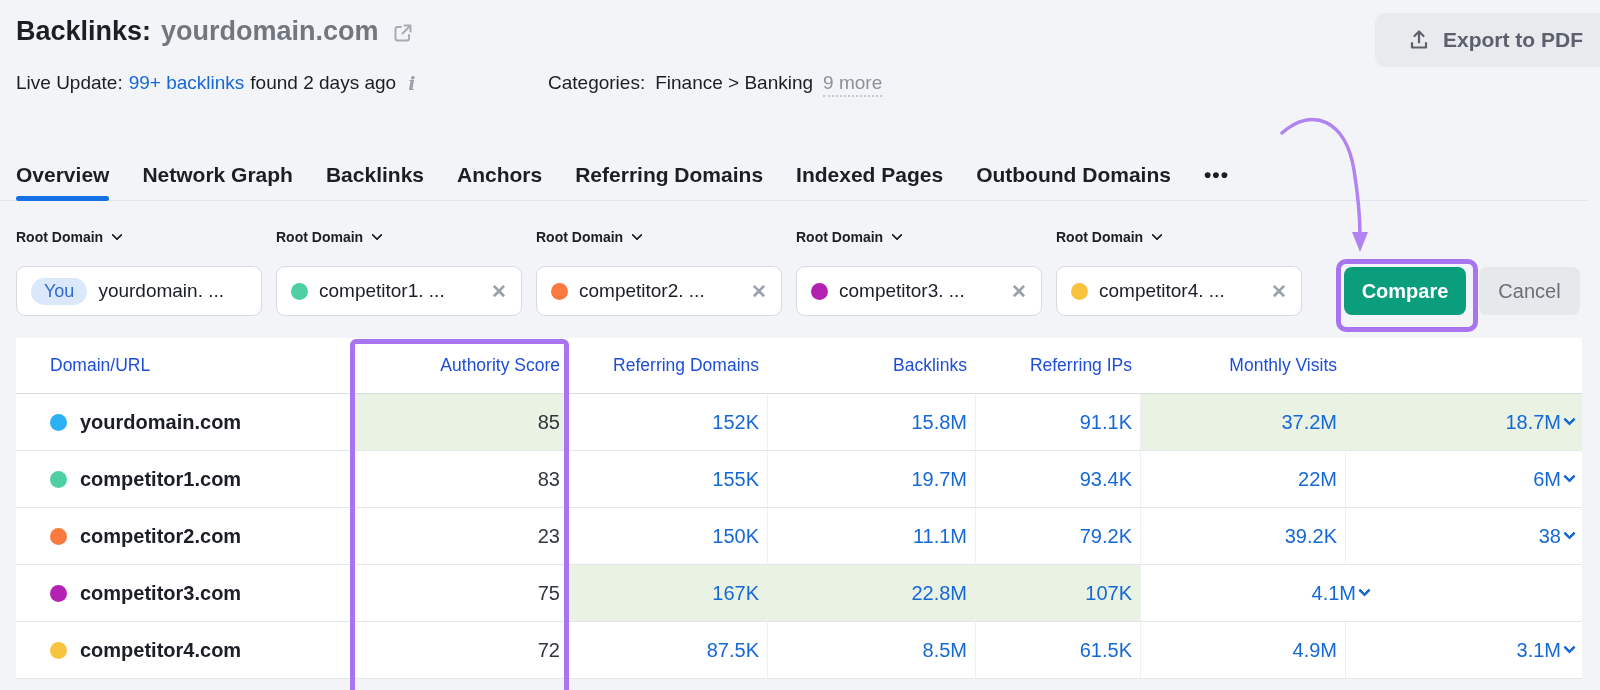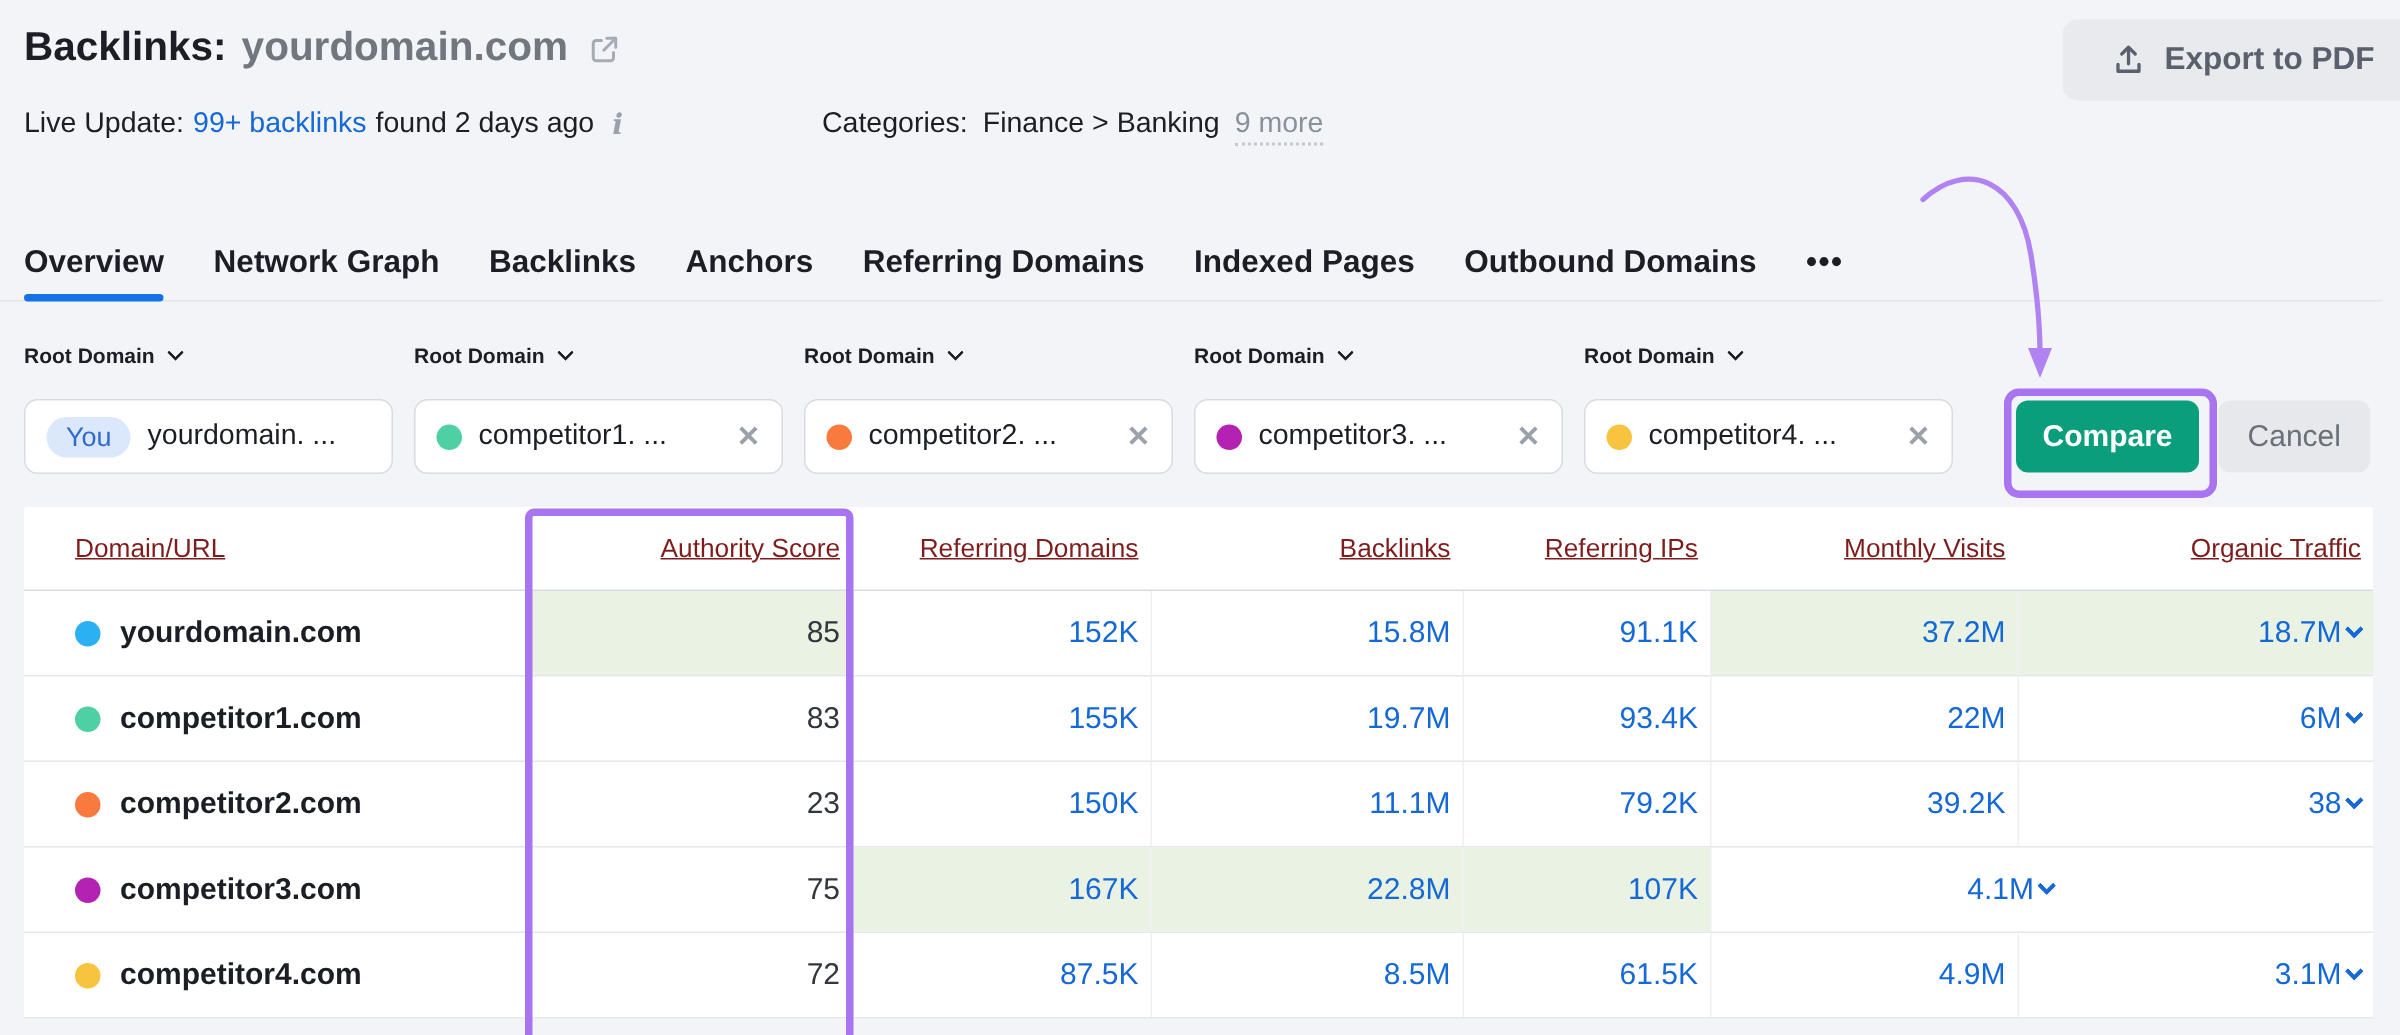--- a/index.html
+++ b/index.html
@@ -53,21 +53,21 @@
   .trow{display:flex;height:57px;align-items:stretch;border-bottom:1px solid var(--tline);}
   .trow:last-child{border-bottom:1px solid var(--tline);}
   .cell{display:flex;align-items:center;}
   .col0{width:336px;padding-left:34px;}
   .col1{width:216px;}
   .col2{width:199px;}
   .col3{width:208px;}
   .col4{width:165px;}
   .col5{width:205px;}
   .col6{width:237px;}
-  .th{font-size:17.5px;color:#7f1d1d;text-decoration:underline;}
+  .th{font-size:17.5px;color:#1d4ed8;}
   .num{justify-content:flex-end;padding-right:8px;text-align:right;}
   .trow .num{border-left:1px solid #eef0f3;}
   .trow .col1{border-left:none;}
   .domain{gap:13px;font-size:20px;font-weight:700;}
   .scoretx{font-size:20px;color:#32363d;}
   .linktx{font-size:20px;color:var(--blue);cursor:pointer;}
   .hl{background:var(--hl);}
   .below-table{position:absolute;left:0;top:680px;width:1600px;height:10px;background:var(--bg);}
 
   
@@ -182,21 +182,20 @@
   <button class="cancel-btn">Cancel</button>
 
   <div class="table">
     <div class="thead" id="thead">
         <div class="cell th col0">Domain/URL</div>
         <div class="cell th col1 num">Authority Score</div>
         <div class="cell th col2 num">Referring Domains</div>
         <div class="cell th col3 num">Backlinks</div>
         <div class="cell th col4 num">Referring IPs</div>
         <div class="cell th col5 num">Monthly Visits</div>
-        <div class="cell th col6 num">Organic Traffic</div>
       </div>
     <div id="tbody">
         <div class="trow">
           <div class="cell col0 domain">
             <span class="dot" style="background: rgb(44, 176, 244);"></span>
             <span class="dname">yourdomain.com</span>
           </div>
           <div class="cell col1 num hl">
             <span class="scoretx">85</span>
           </div>

